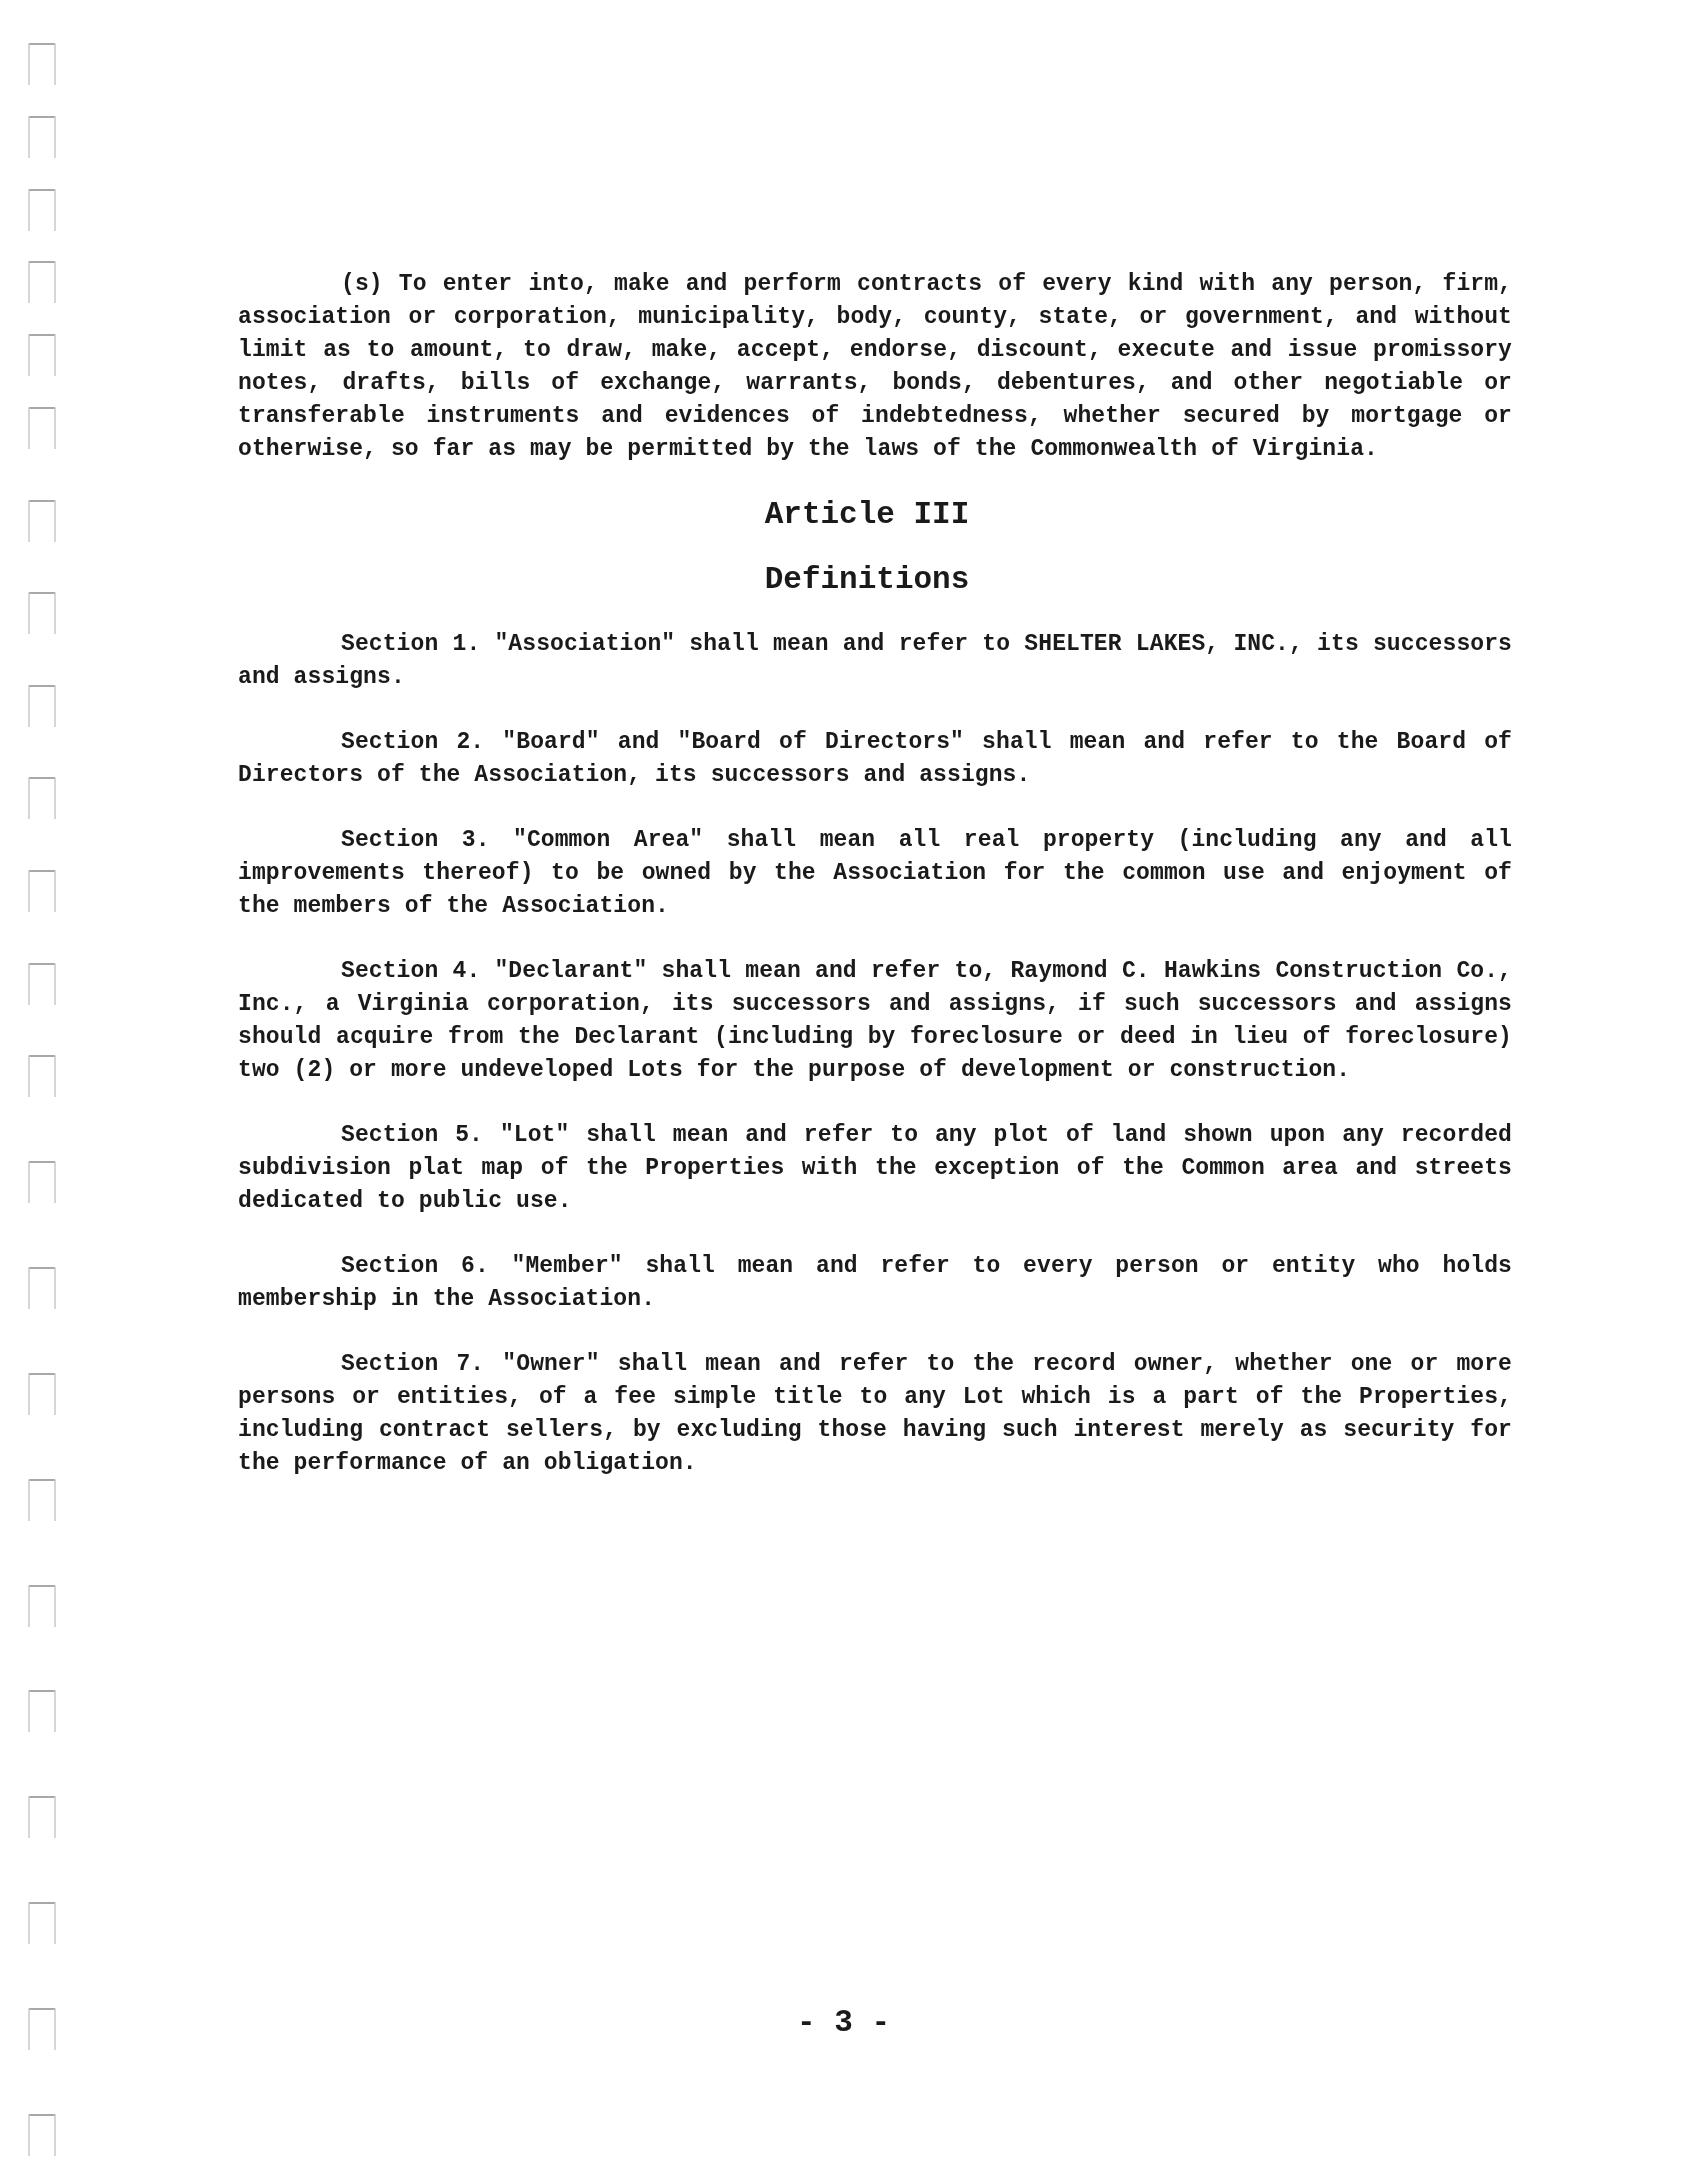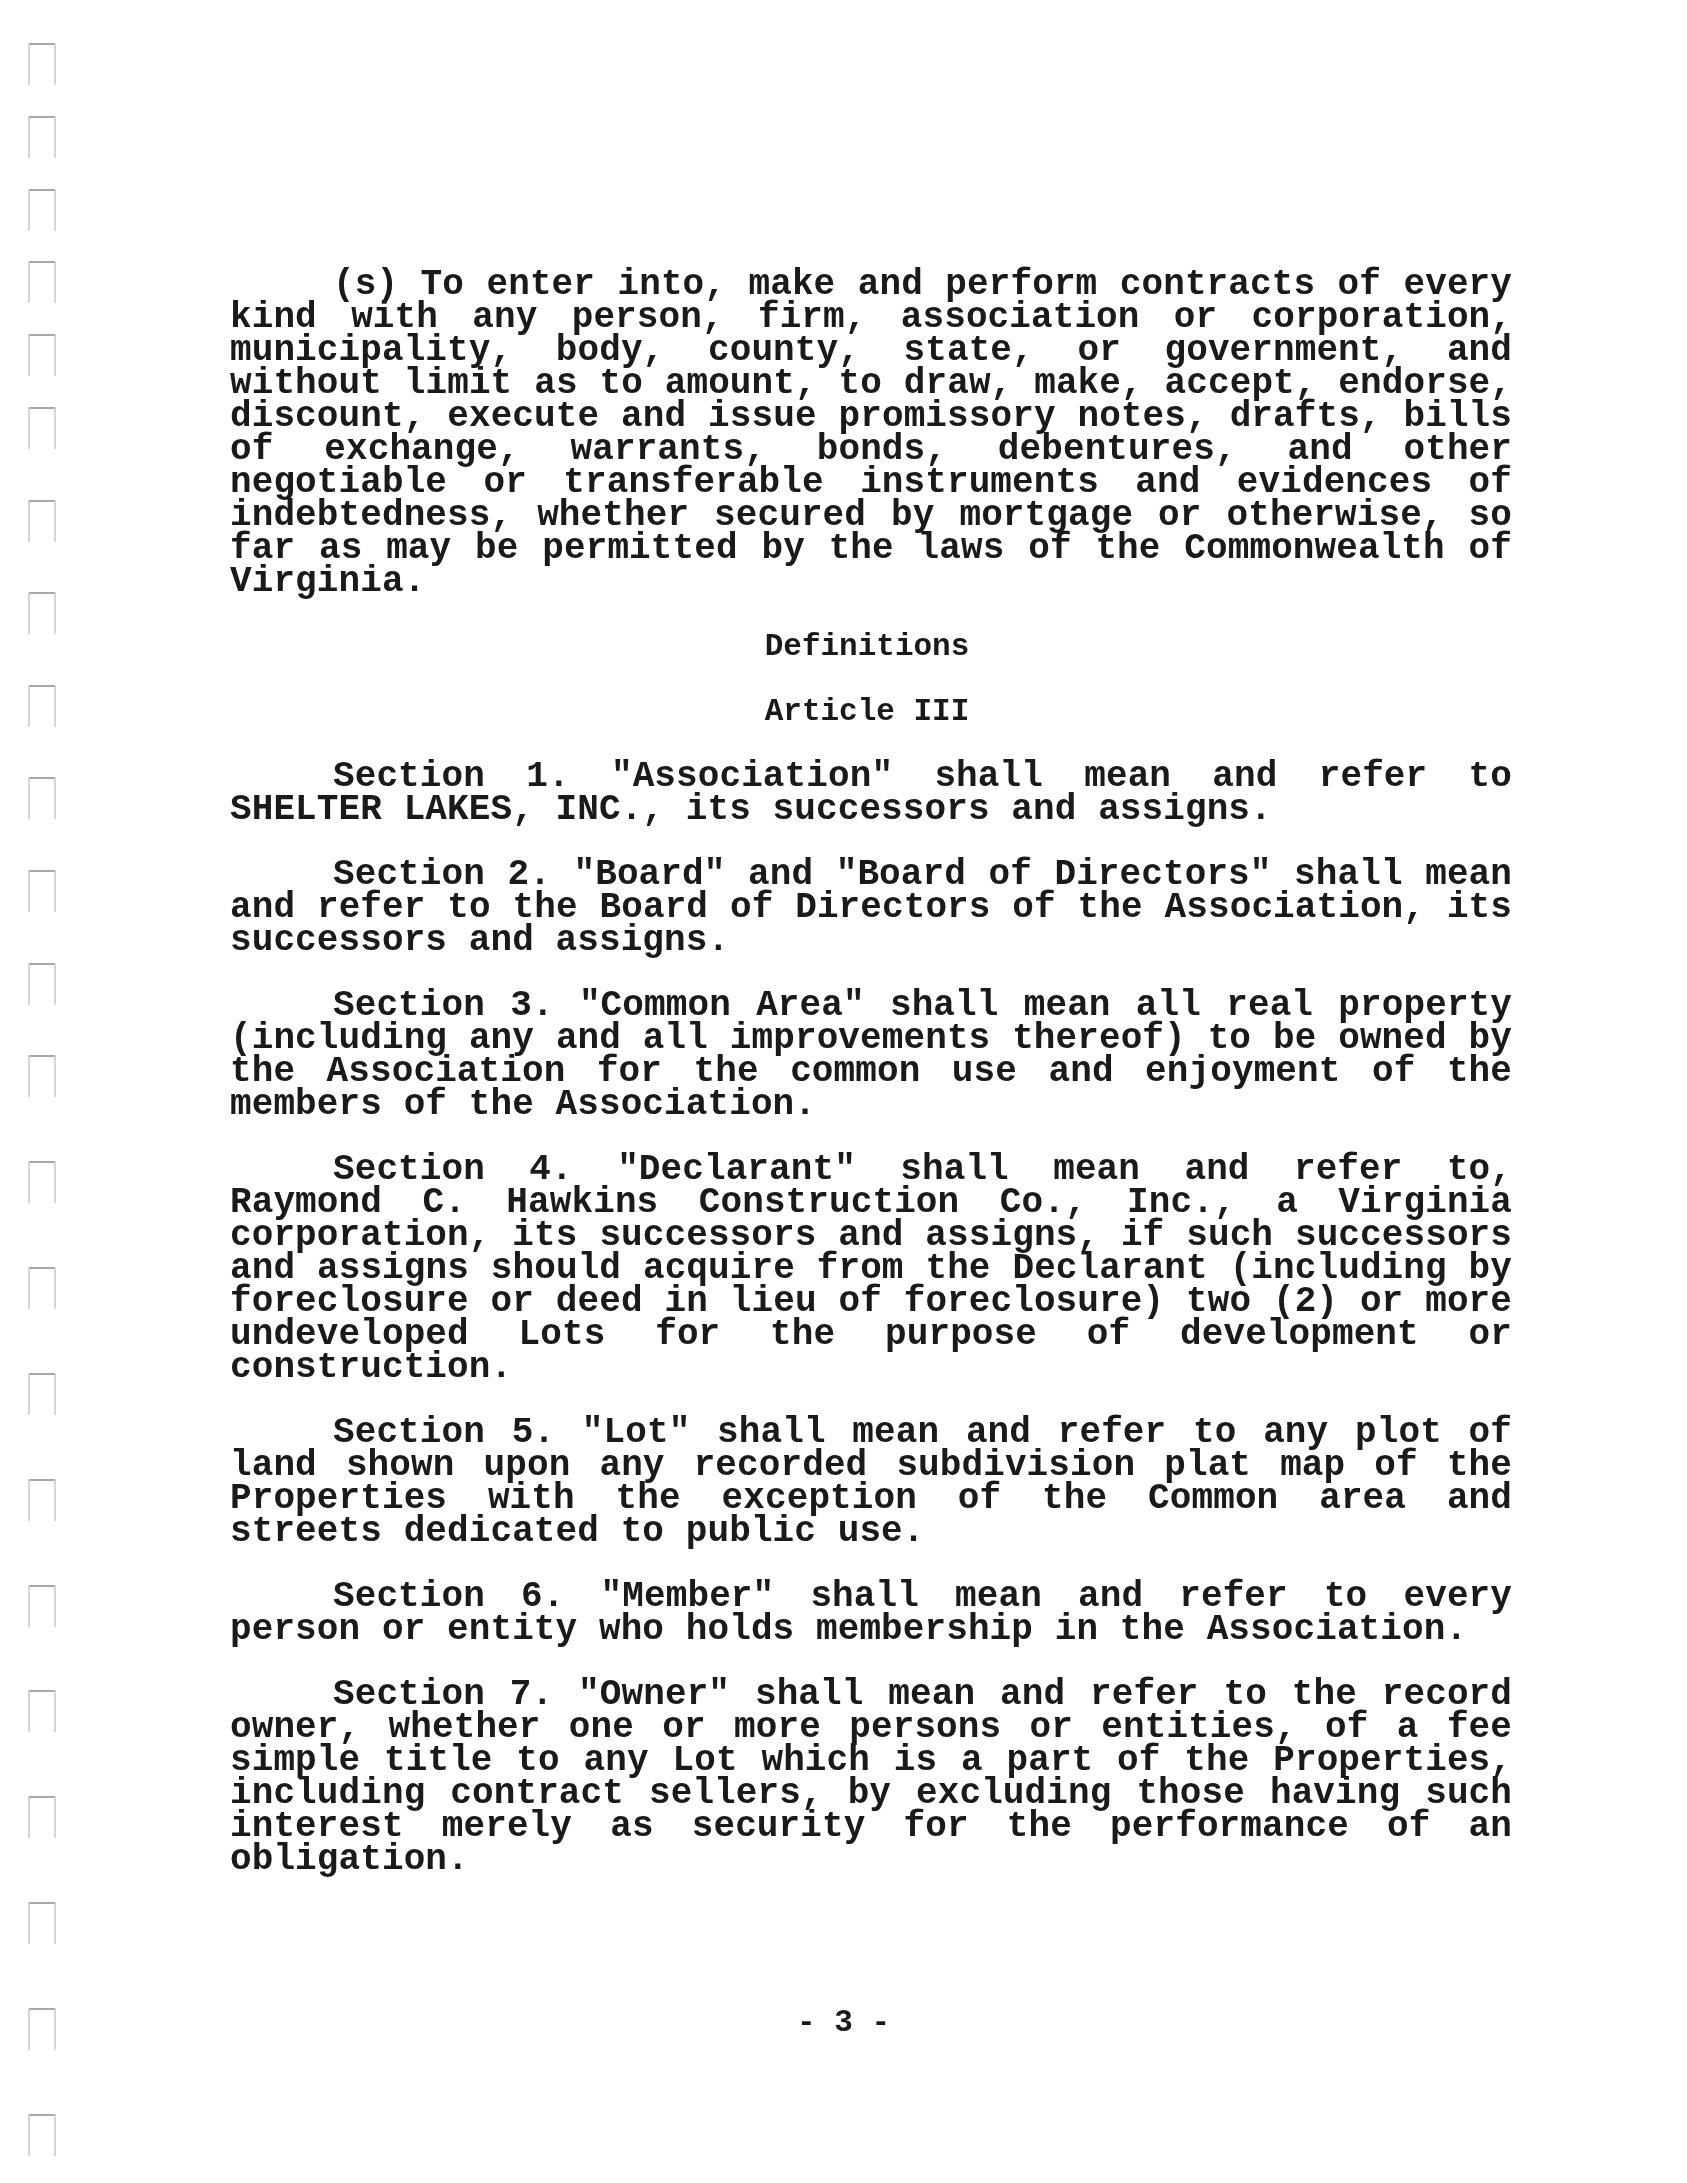--- a/index.html
+++ b/index.html
@@ -33,26 +33,26 @@
       border-radius: 2px 2px 0 0;
       opacity: 0.85;
     }
     .page-content {
       position: absolute;
       left: 222px;
       top: 268px;
       width: 1290px;
     }
     .para {
-      font-size: 36px;
+      font-size: 23px;
       line-height: 33px;
       font-weight: bold;
       text-align: justify;
       text-align-last: left;
-      margin: 0 0 32px 8px;
+      margin: 0 0 32px 16px;
       text-indent: 103px;
       letter-spacing: 0.1px;
       white-space: normal;
     }
     .heading {
       font-size: 31px;
       line-height: 33px;
       font-weight: bold;
       text-align: center;
       margin: 0 0 32px 0;
@@ -92,22 +92,22 @@
   <div class="binder-mark" style="top:1690px"></div>
   <div class="binder-mark" style="top:1796px"></div>
   <div class="binder-mark" style="top:1902px"></div>
   <div class="binder-mark" style="top:2008px"></div>
   <div class="binder-mark" style="top:2114px"></div>
 </div>
 
 <div class="page-content">
   <p class="para">(s)  To enter into, make and perform contracts of every kind with any person, firm, association or corporation, municipality, body, county, state, or government, and without limit as to amount, to draw, make, accept, endorse, discount, execute and issue promissory notes, drafts, bills of exchange, warrants, bonds, debentures, and other negotiable or transferable instruments and evidences of indebtedness, whether secured by mortgage or otherwise, so far as may be permitted by the laws of the Commonwealth of Virginia.</p>
 
+  <div class="heading">Article III</div>
   <div class="heading">Definitions</div>
-  <div class="heading">Article III</div>
 
   <p class="para">Section 1.  "Association" shall mean and refer to SHELTER LAKES, INC., its successors and assigns.</p>
   <p class="para">Section 2.  "Board" and "Board of Directors" shall mean and refer to the Board of Directors of the Association, its successors and assigns.</p>
   <p class="para">Section 3.  "Common Area" shall mean all real property (including any and all improvements thereof) to be owned by the Association for the common use and enjoyment of the members of the Association.</p>
   <p class="para">Section 4.  "Declarant" shall mean and refer to, Raymond C. Hawkins Construction Co., Inc., a Virginia corporation, its successors and assigns, if such successors and assigns should acquire from the Declarant (including by foreclosure or deed in lieu of foreclosure) two (2) or more undeveloped Lots for the purpose of development or construction.</p>
   <p class="para">Section 5.  "Lot" shall mean and refer to any plot of land shown upon any recorded subdivision plat map of the Properties with the exception of the Common area and streets dedicated to public use.</p>
   <p class="para">Section 6.  "Member" shall mean and refer to every person or entity who holds membership in the Association.</p>
   <p class="para">Section 7.  "Owner" shall mean and refer to the record owner, whether one or more persons or entities, of a fee simple title to any Lot which is a part of the Properties, including contract sellers, by excluding those having such interest merely as security for the performance of an obligation.</p>
 </div>
 

